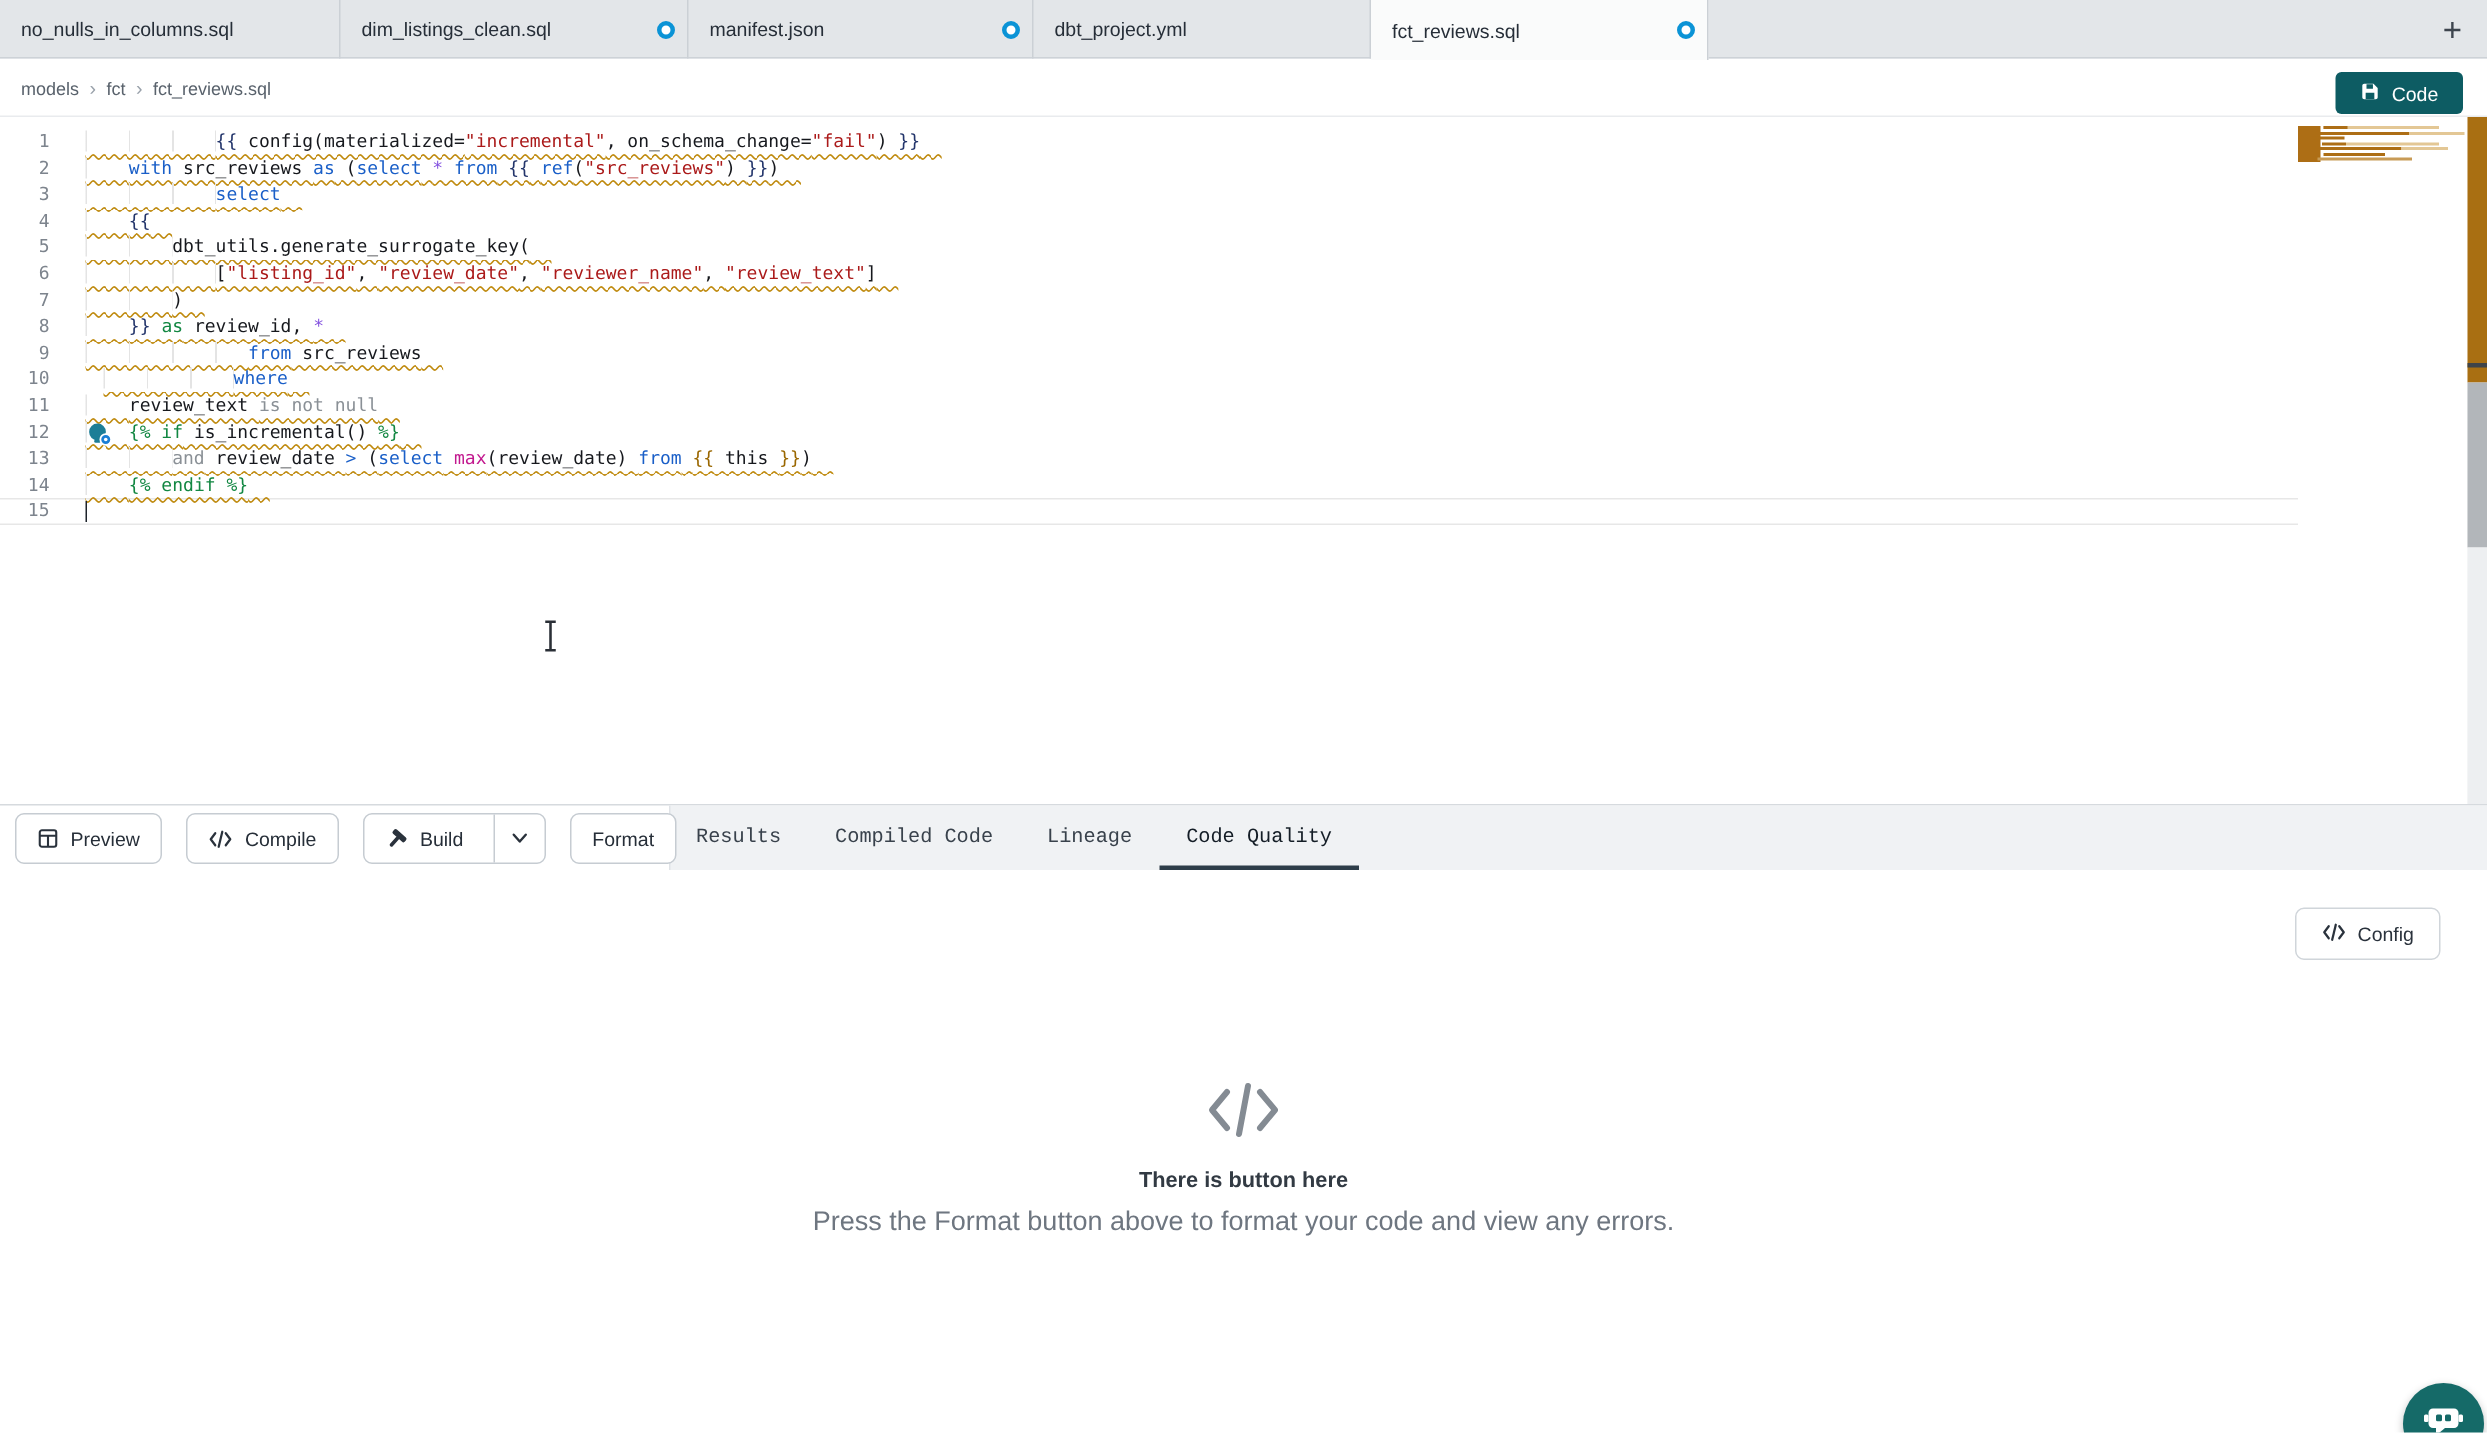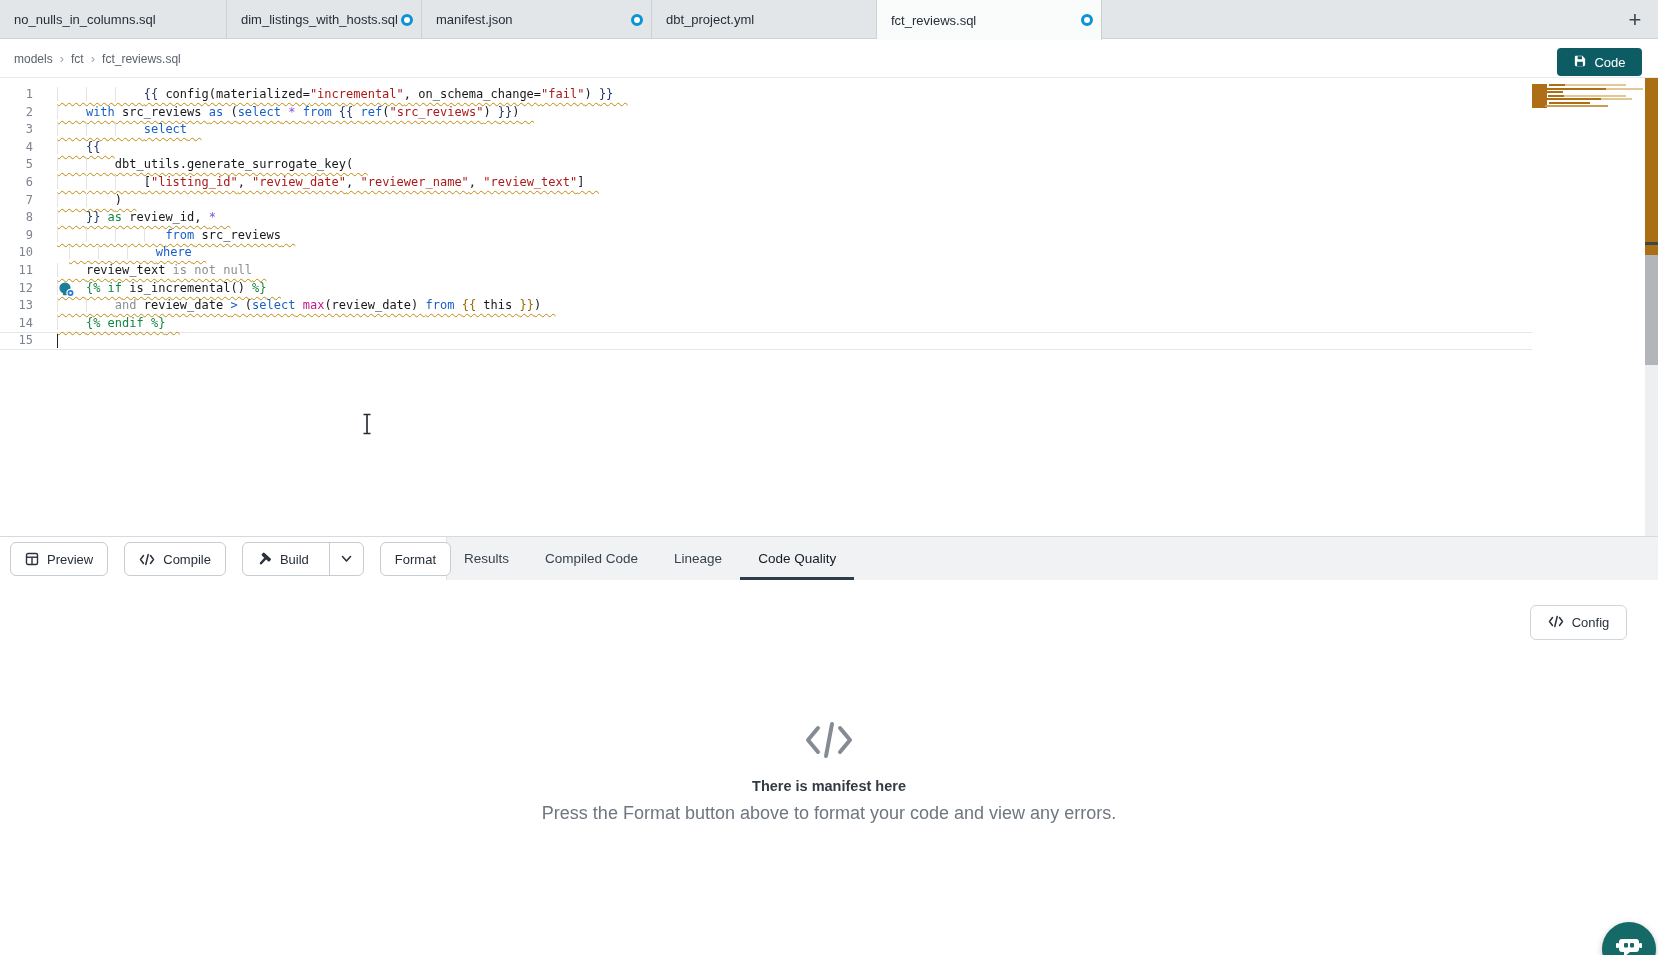--- a/index.html
+++ b/index.html
@@ -78,21 +78,21 @@
   .pbuttons { position:absolute; left:10px; top:5px; display:flex; gap:16px; }
   .pbtn { height:34px; background:#fff; border:1px solid #c6ccd2; border-radius:6px;
           display:flex; align-items:center; justify-content:center; gap:8px;
           font-size:13px; color:#262e38; font-family:inherit; cursor:pointer; padding:0 14px; }
   .pbtn-split { display:flex; padding:0; }
   .pbtn-main { display:flex; align-items:center; gap:8px; padding:0 12px 0 14px; height:100%; }
   .pbtn-chev { width:34px; height:100%; border-left:1px solid #c6ccd2; display:flex;
                align-items:center; justify-content:center; cursor:pointer; }
   .ptabs { position:absolute; left:446px; top:0; height:43px; display:flex; }
   .ptab { position:relative; height:100%; padding:0 18px; display:flex; align-items:center;
-          font-size:13.5px; color:#39424c; cursor:pointer; }
+          font-size:13.5px; color:#39424c; cursor:pointer;font-family:Liberation Mono, monospace; }
   .ptab.active { color:#141d26; }
   .ptab.active::after { content:""; position:absolute; left:0; right:0; bottom:0; height:3px;
           background:var(--active_tab_underline,#2e3d49); }
 
   
   .pcontent { position:absolute; left:0; top:580px; width:1464px; height:375px; background:#fff; }
   .configbtn { position:absolute; left:1530px; top:25px; width:97px; height:35px;
                background:#fff; border:1px solid #d0d5da; border-radius:6px;
                display:flex; align-items:center; justify-content:center; gap:8px;
                font-size:13px; color:#2a323c; font-family:inherit; cursor:pointer; }
@@ -104,22 +104,22 @@
          background:var(--fab_teal,#156a68); display:flex; align-items:center;
          justify-content:center; cursor:pointer; box-shadow:0 2px 6px rgba(0,0,0,.25); }
 </style>
 </head>
 <body>
 
 <div class="tabbar" id="tabbar">
     <div class="tab" style="width: 227px;">
       <span class="tab-label">no_nulls_in_columns.sql</span>
     </div>
-    <div class="tab" style="width: 195px;">
-      <span class="tab-label">dim_listings_with_hosts.sql</span>
+    <div class="tab" style="width: 232px;">
+      <span class="tab-label">dim_listings_clean.sql</span>
       <span class="dot"></span>
     </div>
     <div class="tab" style="width: 230px;">
       <span class="tab-label">manifest.json</span>
       <span class="dot"></span>
     </div>
     <div class="tab" style="width: 225px;">
       <span class="tab-label">dbt_project.yml</span>
     </div>
     <div class="tab active" style="width: 225px;">
@@ -278,21 +278,21 @@
   </button>
 
   <div class="empty">
     <div class="empty-icon">
       <svg width="52" height="40" viewBox="0 0 52 40">
         <path d="M15 8 L5 20 L15 32" stroke="#848b93" stroke-width="4" fill="none" stroke-linecap="round" stroke-linejoin="round"></path>
         <path d="M37 8 L47 20 L37 32" stroke="#848b93" stroke-width="4" fill="none" stroke-linecap="round" stroke-linejoin="round"></path>
         <path d="M29 4 L23 36" stroke="#848b93" stroke-width="4" stroke-linecap="round"></path>
       </svg>
     </div>
-    <div class="empty-title">There is manifest here</div>
+    <div class="empty-title">There is button here</div>
     <div class="empty-sub">Press the Format button above to format your code and view any errors.</div>
   </div>
 
   <div class="fab">
     <span>
       <svg width="28" height="24" viewBox="0 0 28 24">
         <rect x="4" y="4" width="20" height="13" rx="3" fill="#fff"></rect>
         <rect x="1" y="8" width="3" height="5" rx="1" fill="#fff"></rect>
         <rect x="24" y="8" width="3" height="5" rx="1" fill="#fff"></rect>
         <rect x="9" y="8" width="4" height="4.5" rx="1" fill="#156a68"></rect>

